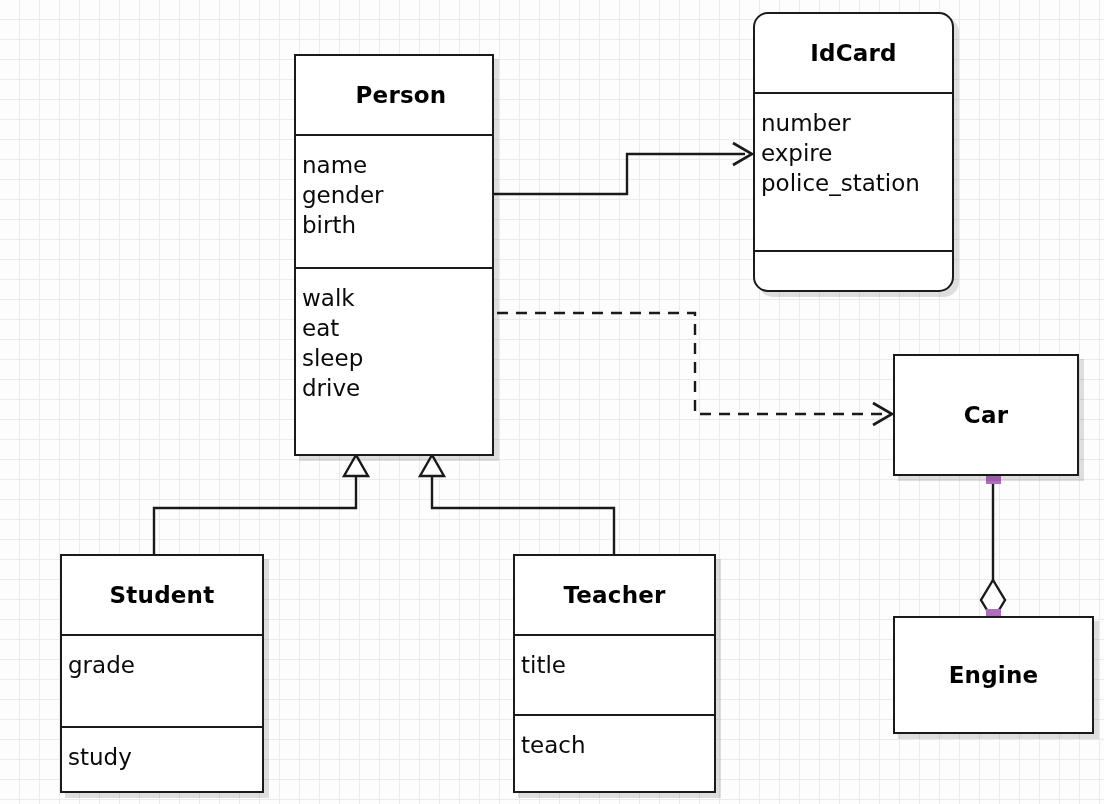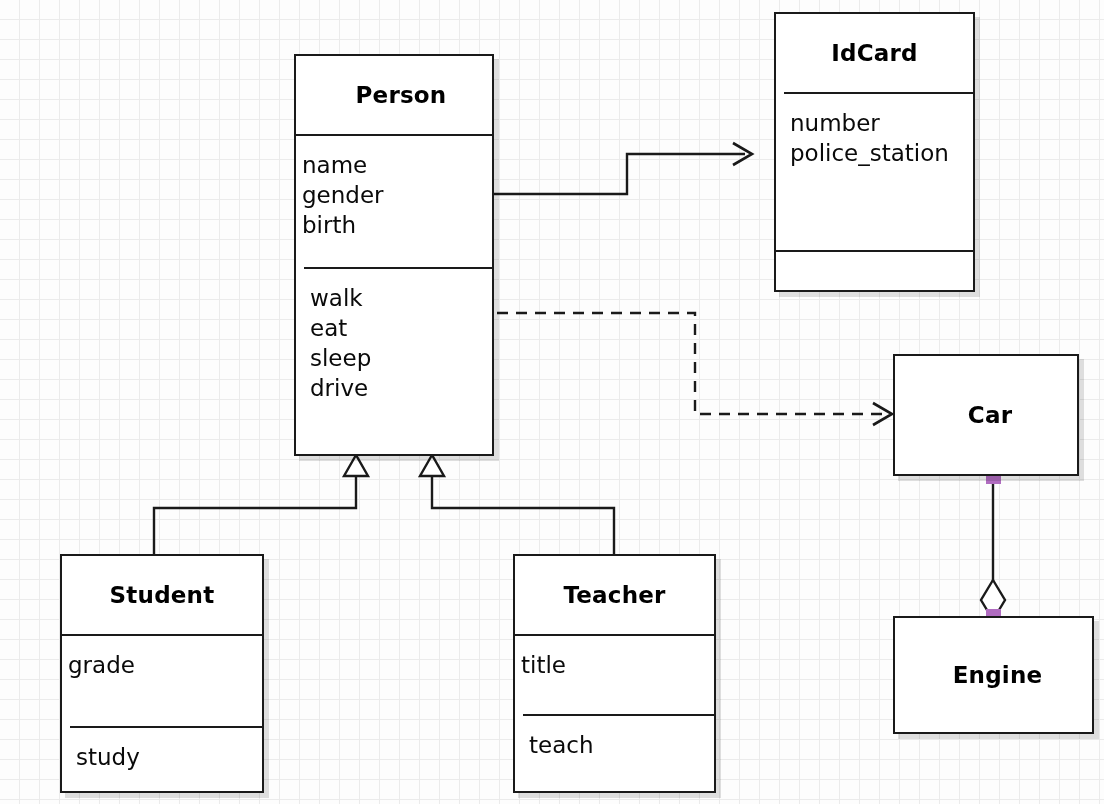--- a/index.html
+++ b/index.html
@@ -60,21 +60,21 @@
     font-size: 23px;
     line-height: 30px;
     color: #0a0a0a;
   }
   .c-body .member {
     white-space: nowrap;
   }
   .c-empty {
     min-height: 10px;
   }
-  .flex-grow { flex: 1 1 auto; margin-left: 8px; }
+  .flex-grow { flex: 1 1 auto; }
 </style>
 </head>
 <body>
 
 <div id="canvas">
 
   <svg id="edge-layer" viewBox="0 0 1104 804" width="1104" height="804" xmlns="http://www.w3.org/2000/svg">
 
     <g>
       <path d="M 494 194 L 627 194 L 627 154 L 745 154" fill="none" stroke="#1a1a1a" stroke-width="2.4" stroke-linejoin="miter"></path>
@@ -112,24 +112,25 @@
       <div class="member">birth</div>
     </div>
     <div class="compartment c-body flex-grow">
       <div class="member">walk</div>
       <div class="member">eat</div>
       <div class="member">sleep</div>
       <div class="member">drive</div>
     </div>
   </div>
 
-  <div class="uml-class" style="left:774px; top:12px; width:201px; height:280px;">
+  <div class="uml-class" style="left:753px; top:12px; width:201px; height:280px;border-radius:15px;">
     <div class="compartment c-title" style="height:78px;">IdCard</div>
     <div class="compartment c-body flex-grow">
       <div class="member">number</div>
+      <div class="member">expire</div>
       <div class="member">police_station</div>
     </div>
     <div class="compartment c-body c-empty" style="height:40px;"></div>
   </div>
 
   <div class="uml-class" style="left:893px; top:354px; width:186px; height:122px;">
     <div class="compartment c-title flex-grow">Car</div>
   </div>
 
   <div class="uml-class" style="left:893px; top:616px; width:201px; height:118px;">

